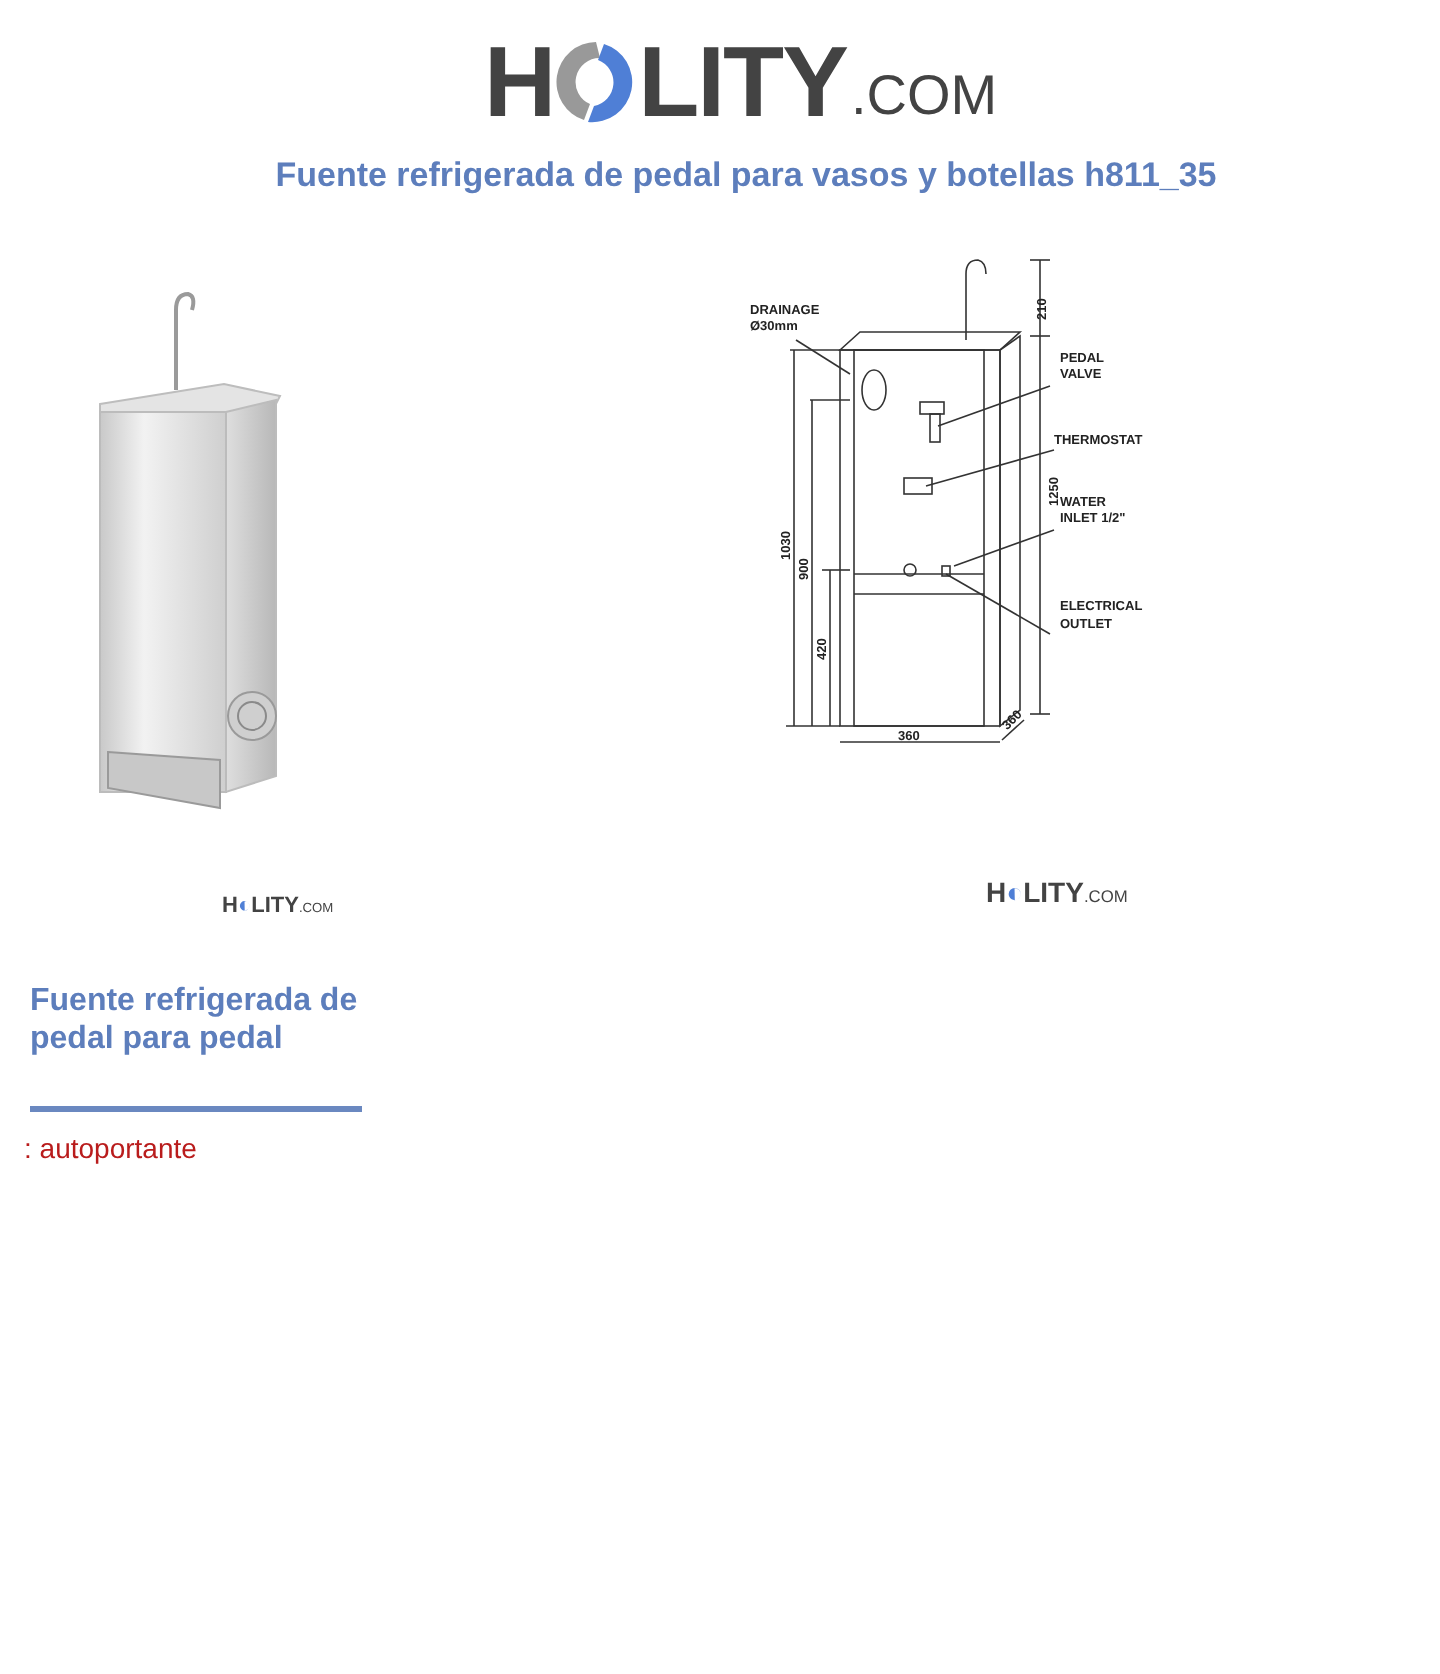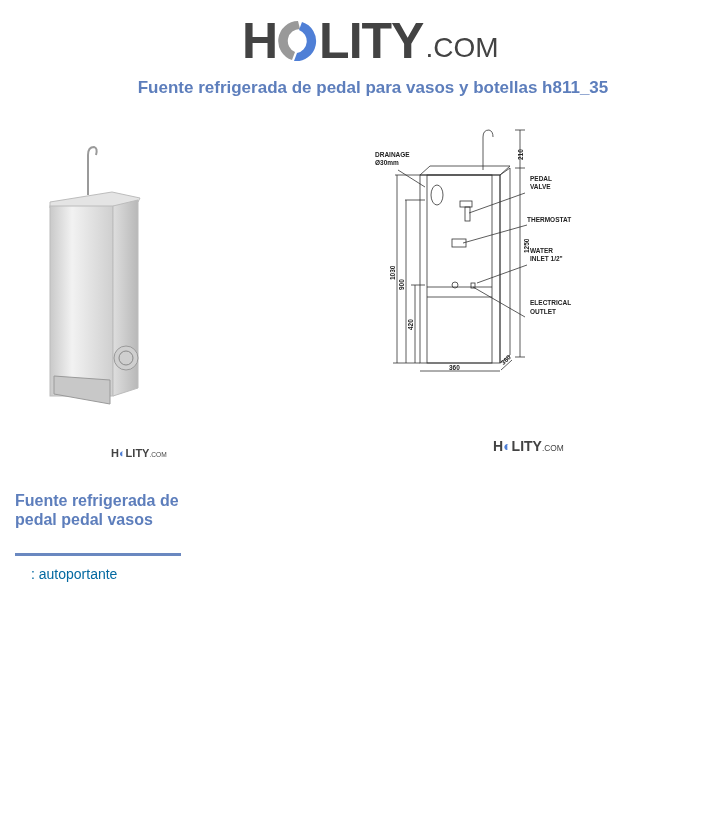--- a/index.html
+++ b/index.html
@@ -8,21 +8,21 @@
   .logo-main { font-family:"Liberation Sans", sans-serif; font-weight:bold; font-size:50px; color:#434343; letter-spacing:-1px; line-height:50px; display:flex; align-items:center; }
   .logo-o { display:inline-block; width:40px; height:44px; position:relative; margin:0 1px; }
   .logo-com { font-size:28px; color:#434343; line-height:28px; margin-left:2px; margin-bottom:4px; }
   .title { position:absolute; left:0; width:746px; top:78px; text-align:center; color:#5d7ebc; font-weight:bold; font-size:17px; }
   .photo { position:absolute; left:40px; top:140px; width:110px; height:275px; }
   .diagram { position:absolute; left:365px; top:125px; width:220px; height:255px; }
   .small-logo { position:absolute; font-weight:bold; color:#434343; display:flex; align-items:flex-end; }
   .small-logo .com { font-weight:normal; font-size:0.6em; margin-bottom:1px; }
   .sub-title { position:absolute; left:15px; top:491px; width:170px; color:#5d7ebc; font-weight:bold; font-size:16px; line-height:19px; }
   .rule { position:absolute; left:15px; top:553px; width:166px; height:3px; background:#6a88c0; }
-  .feature { position:absolute; left:31px; top:566px; font-size:14px; color:#0369a1; }
+  .feature { position:absolute; left:12px; top:566px; font-size:14px; color:#b91c1c; }
 </style>
 </head>
 <body>
 
 <div class="logo">
   <div class="logo-main">
     <span>H</span>
     <span class="logo-o">
       <svg width="40" height="44" viewBox="0 0 40 44">
         <path d="M20 2 A20 20 0 0 0 14 41 L17 33 A12 12 0 0 1 22 10 Z" fill="#999999"></path>
@@ -121,16 +121,16 @@
 </div>
 <div class="small-logo" style="left:493px; top:438px; font-size:14px;">
   <span>H</span>
     <span style="color:#4f7fd6;">◐</span>
     <span>LITY</span>
     <span class="com">.COM</span>
 </div>
 
 <div class="sub-title">
   <div>Fuente refrigerada de</div>
-  <div>pedal pedal vasos</div>
+  <div>pedal para pedal</div>
 </div>
 <div class="rule"></div>
 <div class="feature">: autoportante</div>
 
 </body></html>

